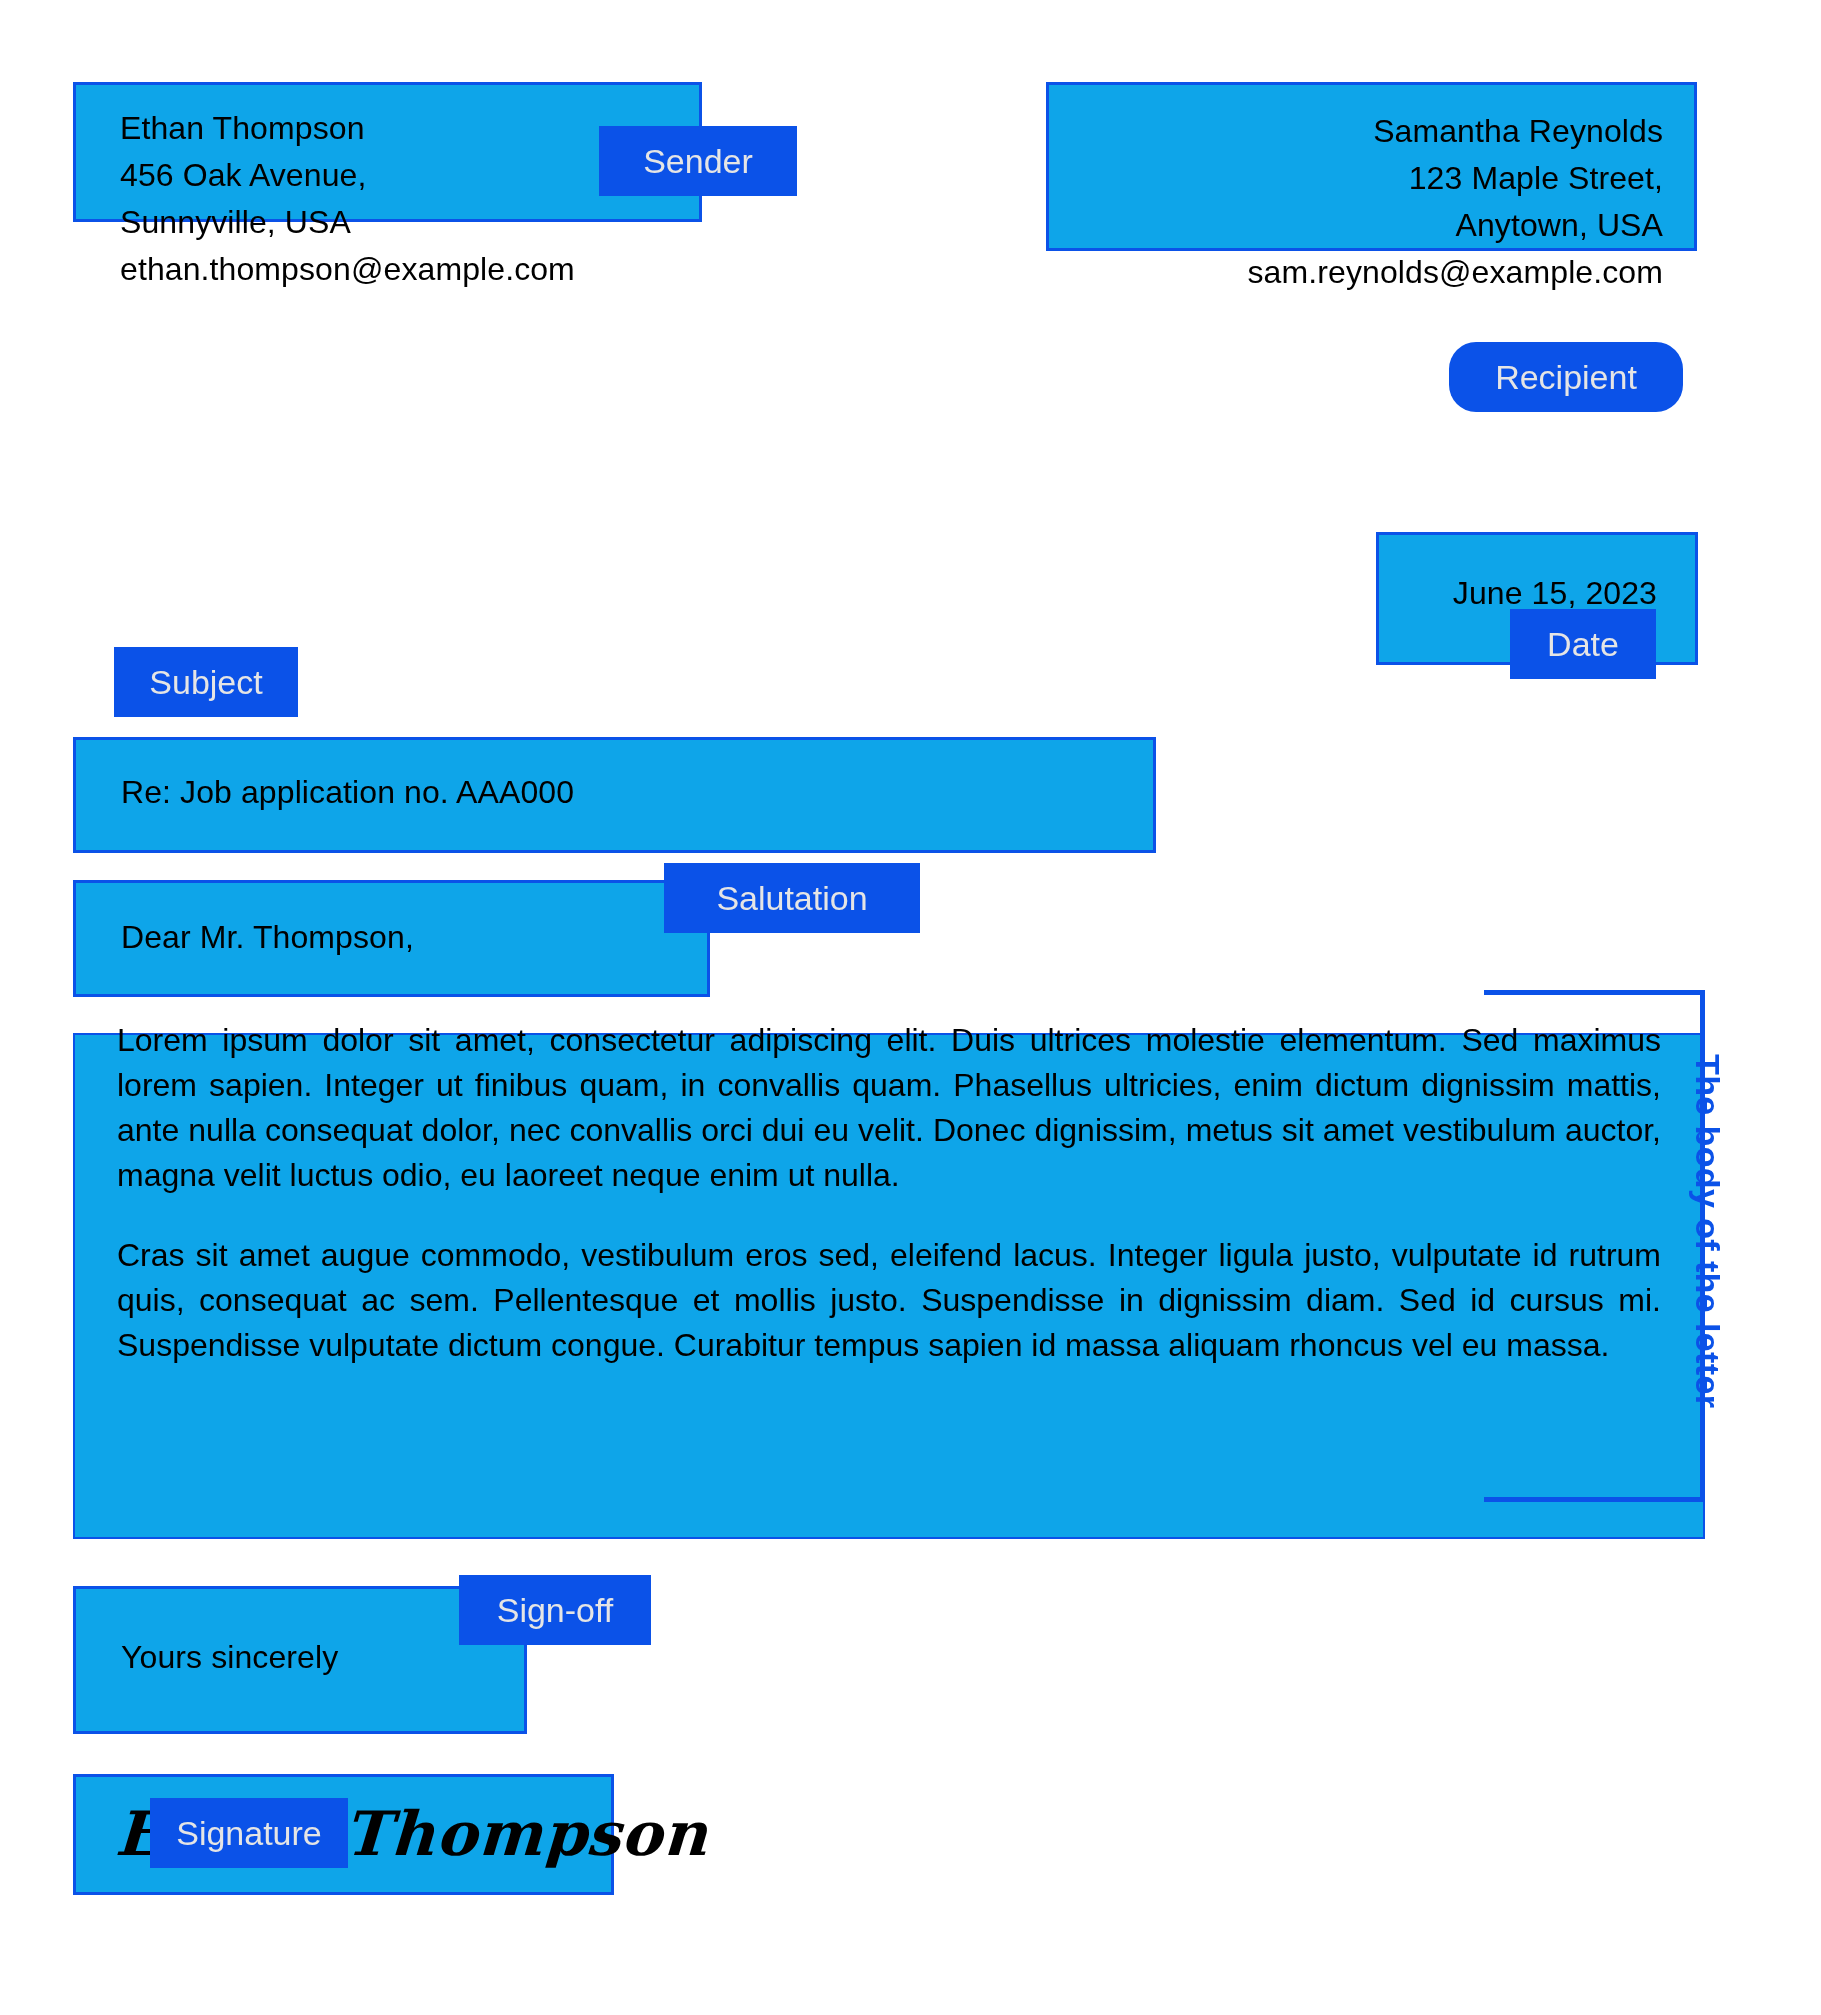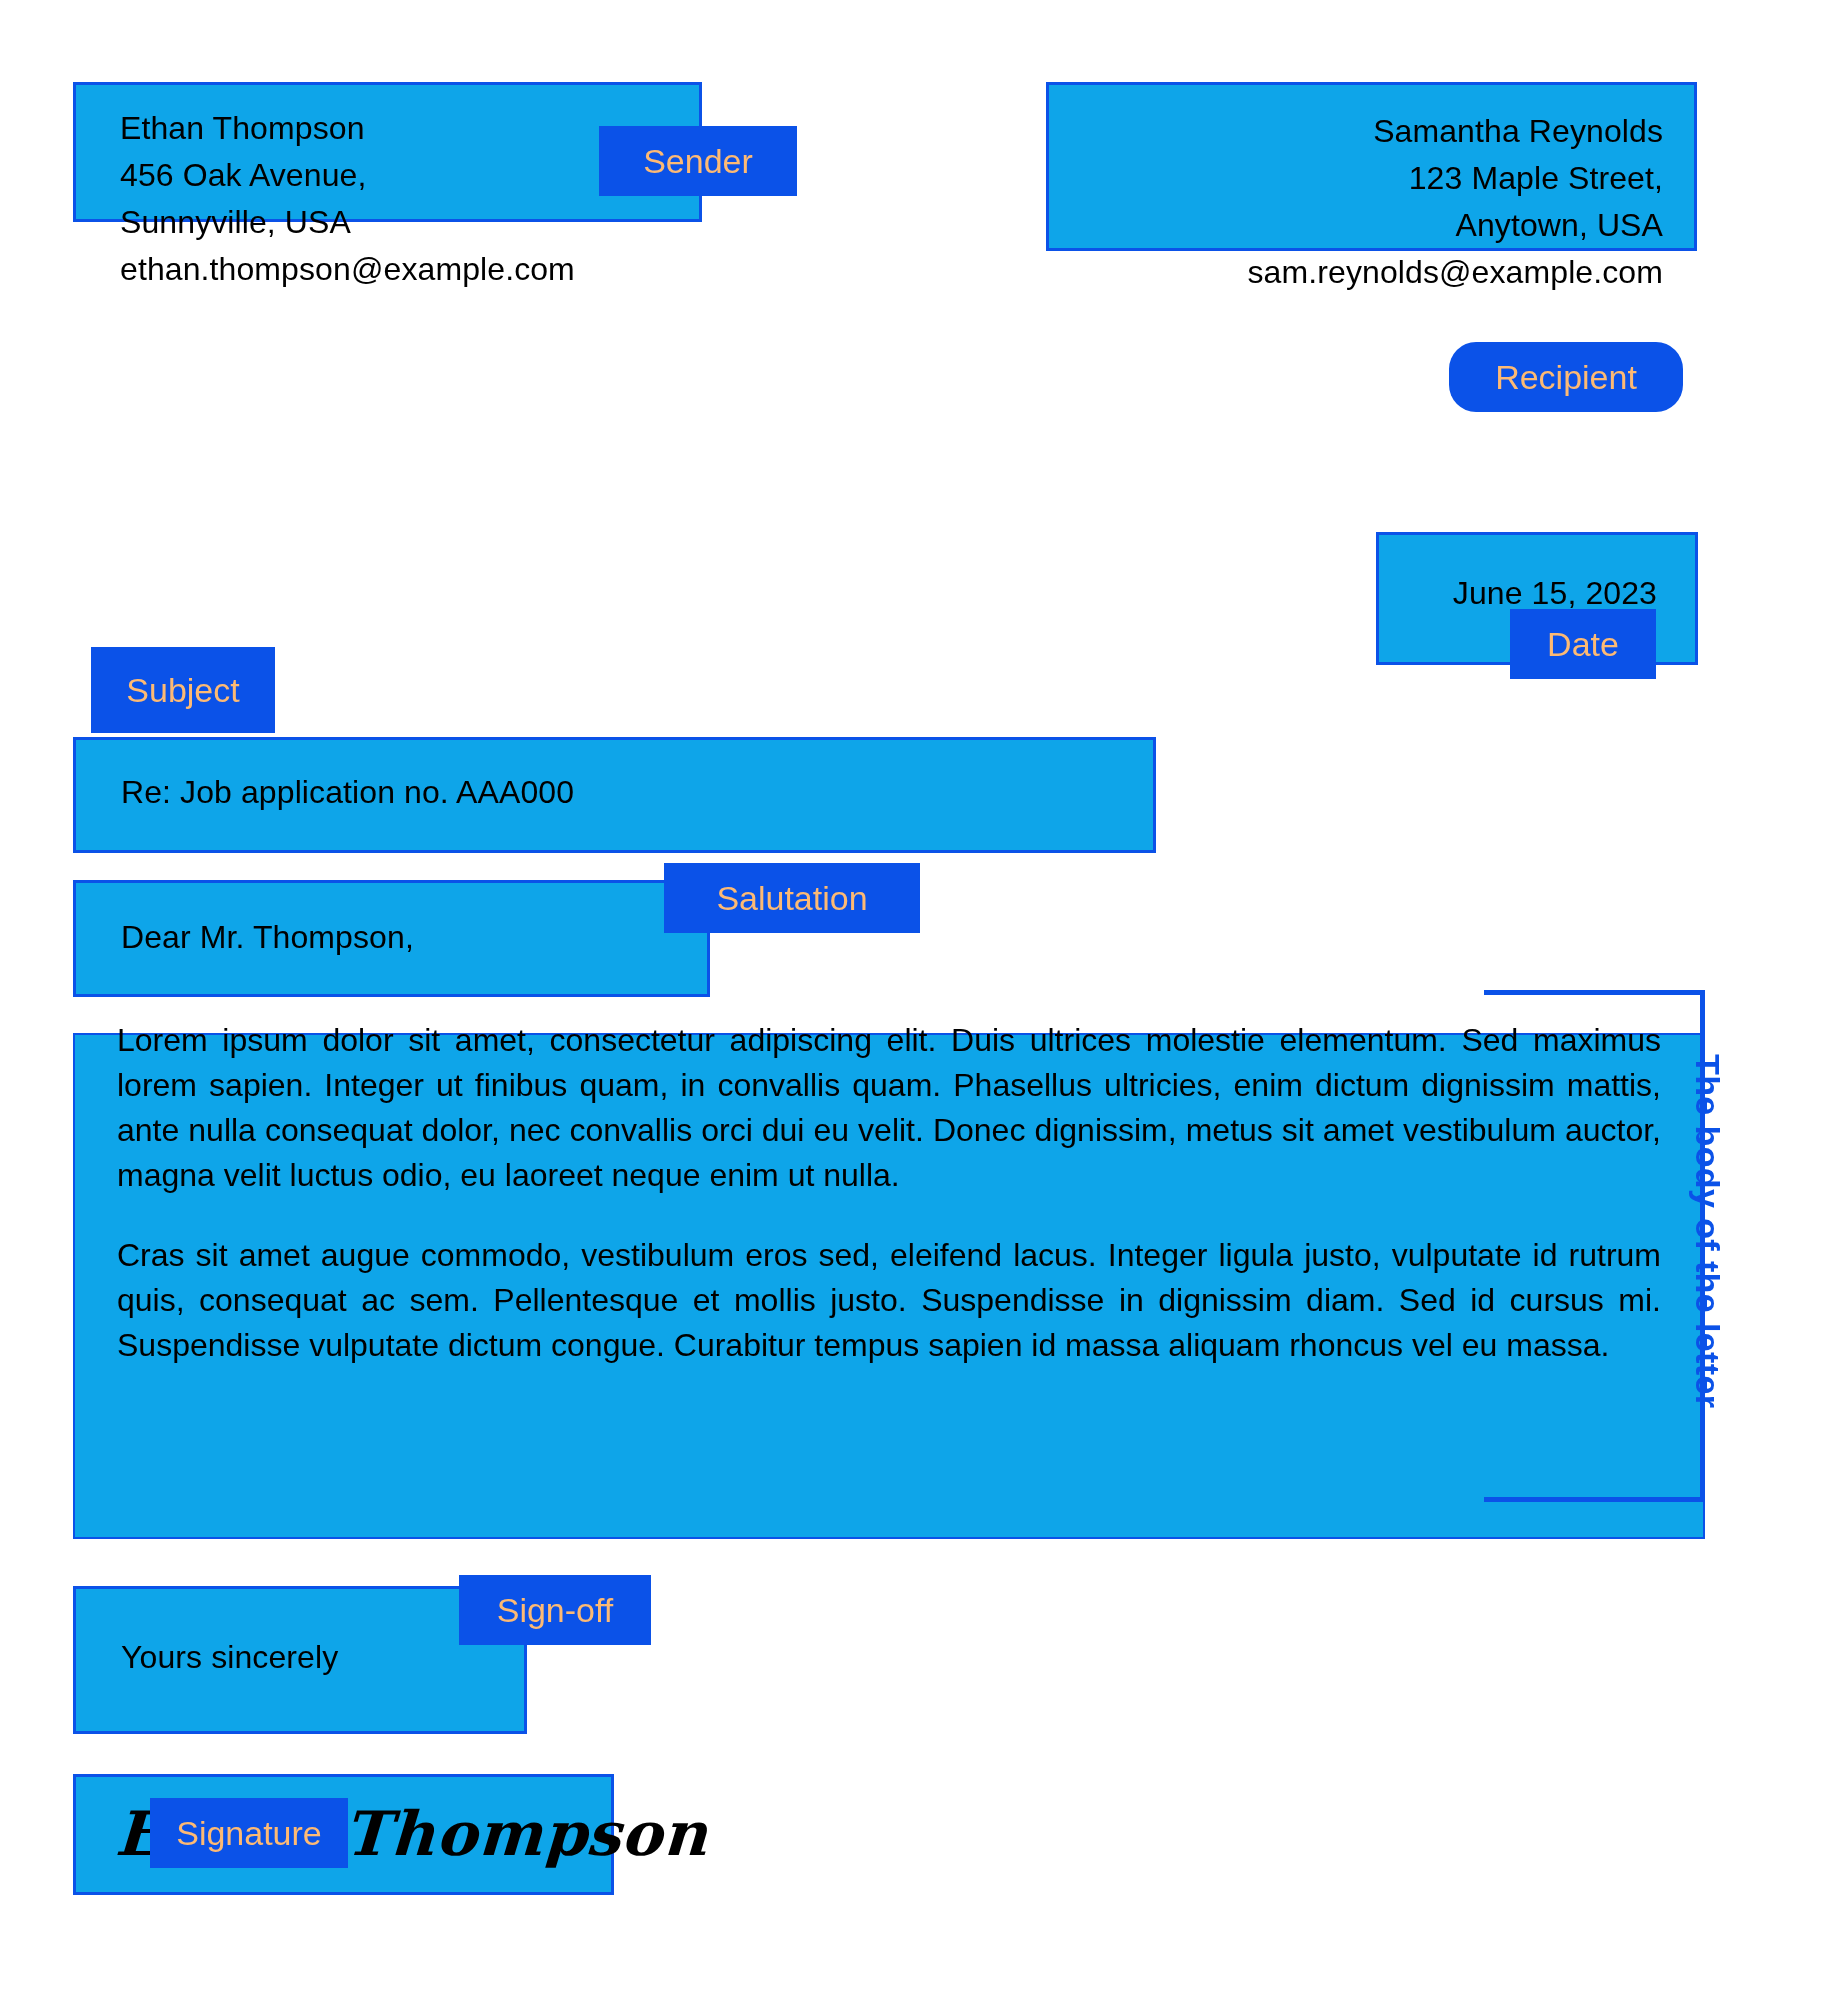--- a/index.html
+++ b/index.html
@@ -37,21 +37,21 @@
     line-height: 47px;
     white-space: pre-line;
     letter-spacing: 0.1px;
   }
 
   
   .tag {
     position: absolute;
     box-sizing: border-box;
     background: #0b52e8;
-    color: #fdba74;
+    color: #e5e5e5;
     font-size: 34px;
     line-height: 1;
     display: flex;
     align-items: center;
     justify-content: center;
     padding: 0 16px;
     white-space: nowrap;
     z-index: 5;
   }
 
@@ -63,21 +63,21 @@
   #recipient-box   { left: 1046px; top: 42px;   width: 651px;  height: 169px; }
   #recipient-text  { right: 31px;  top: 23.4px;   text-align: right; }
   #recipient-tag   { left: 1449px; top: 342px;  width: 234px;  height: 70px; border-radius: 27px; }
 
   #date-box        { left: 1376px; top: 492px;  width: 322px;  height: 133px; }
   #date-text       { left: 0px;    right: 38px; top: 35px;     text-align: right; }
   #date-tag        { left: 1510px; top: 609px;  width: 146px;  height: 70px; }
 
   #subject-box     { left: 73px;  top: 697px;  width: 1083px; height: 116px; }
   #subject-text    { left: 45px;   top: 29px;   text-align: left; }
-  #subject-tag     { left: 91px;  top: 647px;  width: 184px;  height: 86px; }
+  #subject-tag     { left: 114px;  top: 647px;  width: 184px;  height: 70px; }
 
   #salutation-box  { left: 73px;  top: 840px; width: 637px;  height: 117px; }
   #salutation-text { left: 45px;   top: 31px;   text-align: left; }
   #salutation-tag  { left: 664px;  top: 863px; width: 256px;  height: 70px; }
 
   
   #body-box        { left: 73px;  top: 993px; width: 1632px; height: 506px; border-width: 2.9px; }
   #body-box-over   {
     position: absolute;
     left: 1484px; top: 990px; width: 221px; height: 512px;

